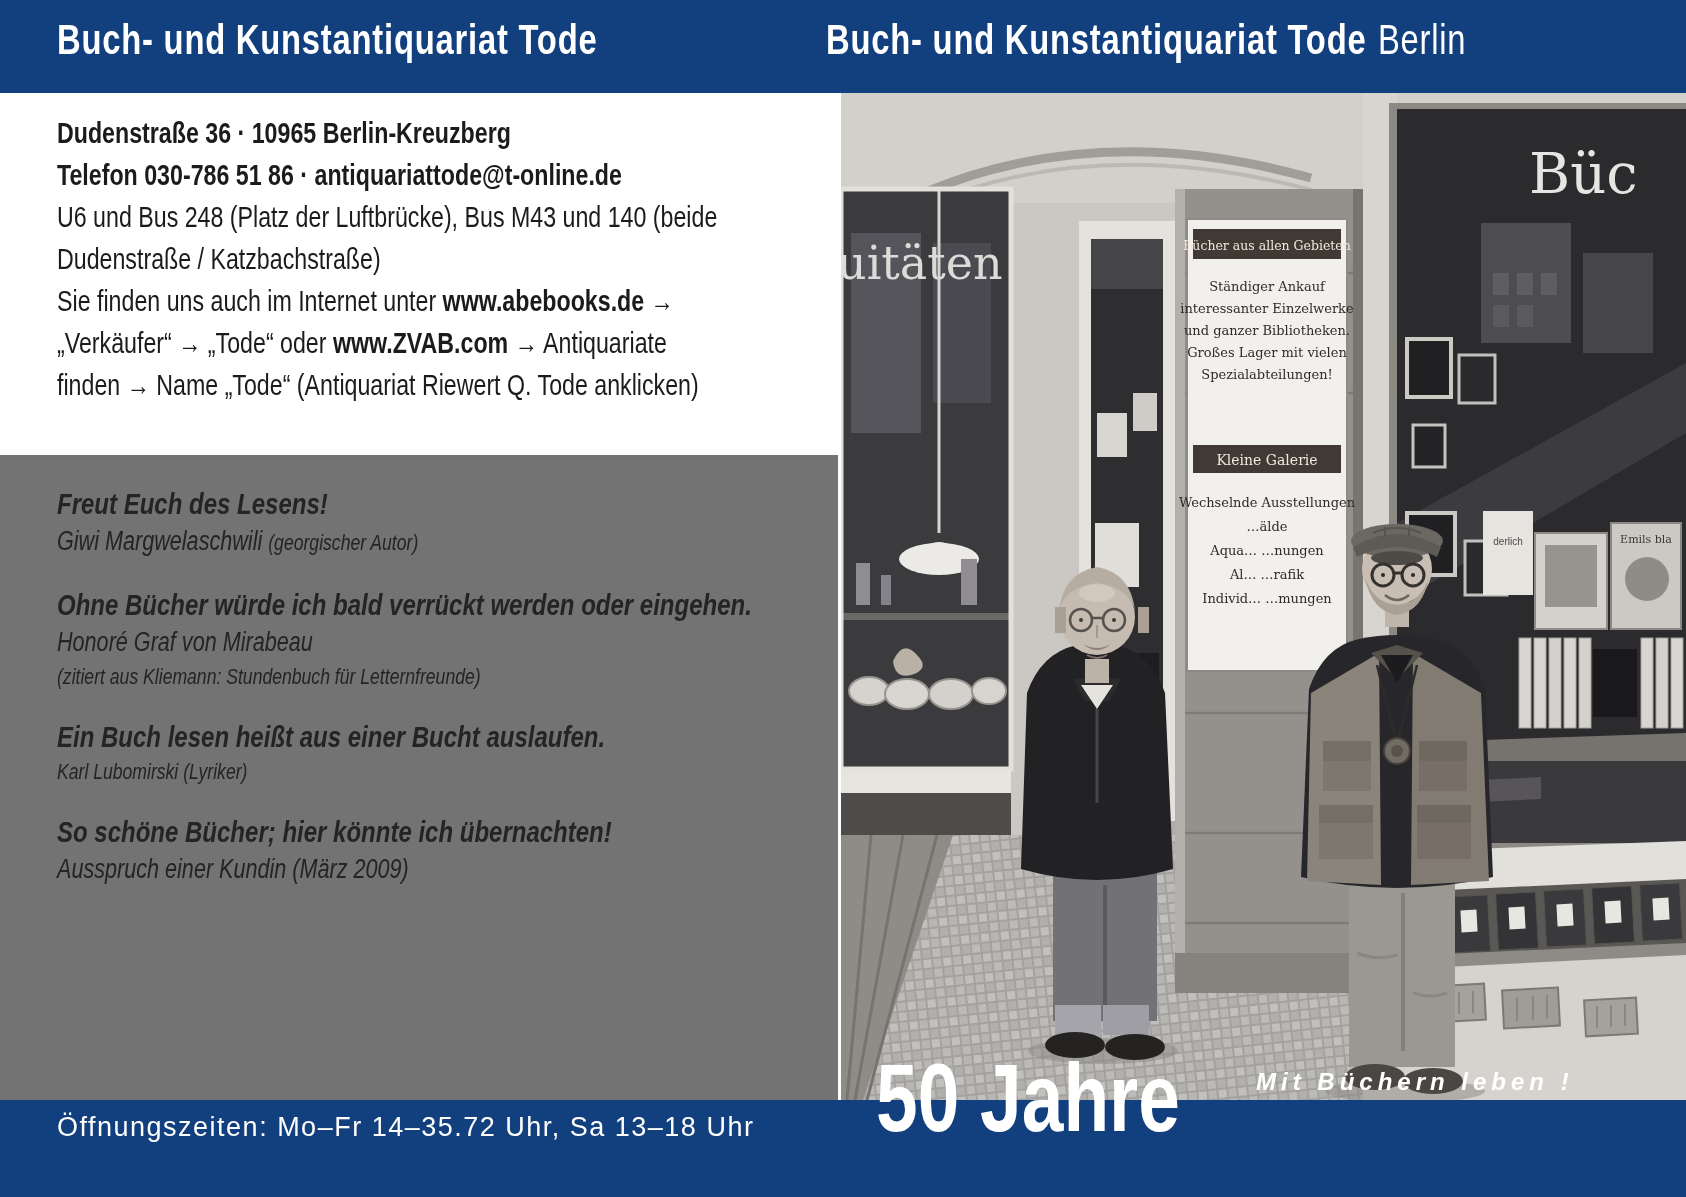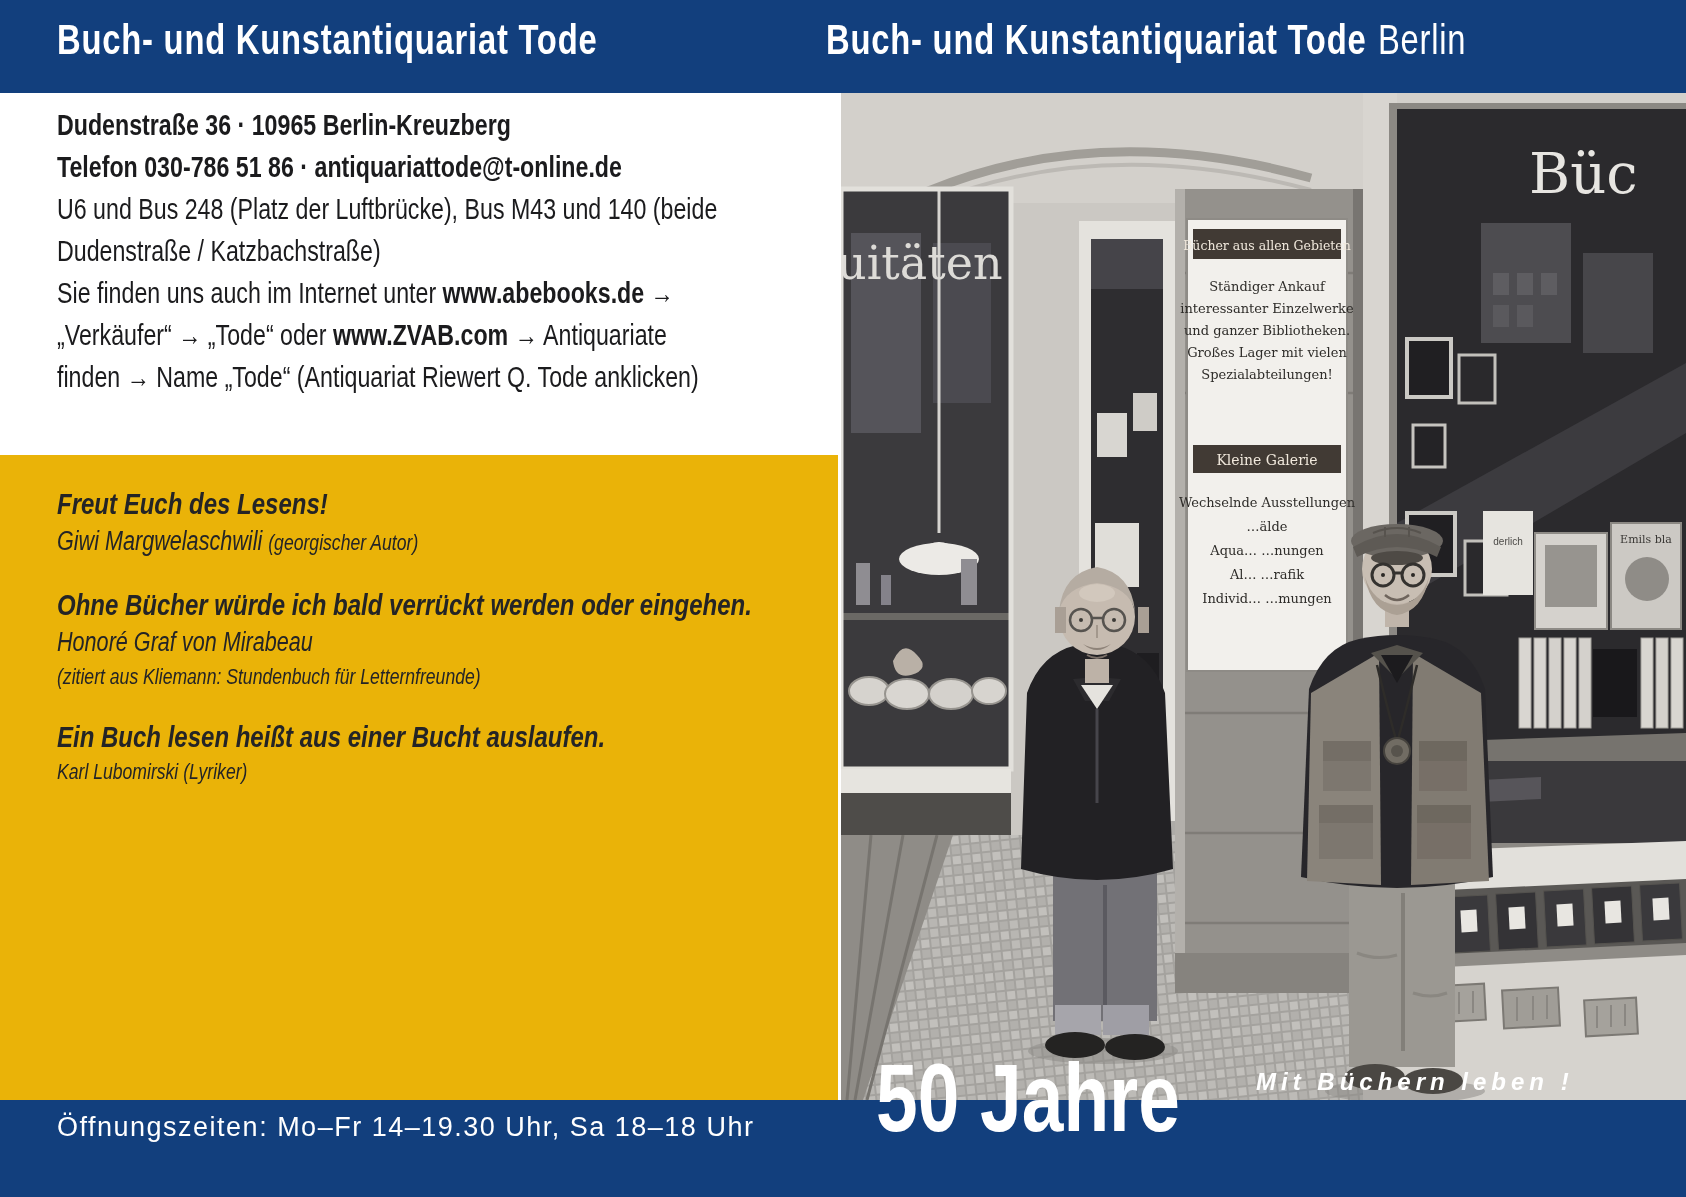--- a/index.html
+++ b/index.html
@@ -9,26 +9,26 @@
   .bar-top{position:absolute;left:0;top:0;width:1686px;height:93px;background:#123f7d;}
   .bar-bot{position:absolute;left:0;top:1100px;width:1686px;height:97px;background:#123f7d;}
   
   .hdr{position:absolute;top:0;height:80px;display:flex;align-items:center;color:#fff;
        font-weight:bold;font-size:42px;letter-spacing:1px;}
   .hdr-l{left:57px;}
   .hdr-r{left:826px;justify-content:flex-end;}
   .cond{display:inline-block;transform:scaleX(.78);transform-origin:left center;white-space:nowrap;}
   .hdr .light{font-weight:400;margin-left:.35em;}
   
-  .addr{position:absolute;left:57px;top:104px;}
+  .addr{position:absolute;left:57px;top:112px;}
   .ln{display:block;height:42px;line-height:42px;font-size:29px;white-space:nowrap;
       transform:scaleX(.8);transform-origin:left center;color:#1b1b1d;}
   .b{font-weight:bold;}
   
-  .quotes{position:absolute;left:0;top:455px;width:838px;height:645px;background:#eab308;
+  .quotes{position:absolute;left:0;top:455px;width:838px;height:645px;background:#737373;
           box-sizing:border-box;padding:30px 0 0 57px;color:#242426;}
   .q{margin-bottom:25px;}
   .qh{font-size:30px;font-weight:bold;font-style:italic;line-height:38px;white-space:nowrap;
       transform:scaleX(.8);transform-origin:left top;}
   .qa{font-size:27px;font-style:italic;line-height:37px;white-space:nowrap;
       transform:scaleX(.8);transform-origin:left top;}
   .qs{font-size:22px;font-style:italic;line-height:32px;white-space:nowrap;
       transform:scaleX(.8);transform-origin:left top;}
   .qsi{font-size:22px;}
   
@@ -73,20 +73,24 @@
       <div class="qa"><span>Giwi Margwelaschwili </span><span class="qsi">(georgischer Autor)</span></div>
     </div>
     <div class="q">
       <div class="qh">Ohne Bücher würde ich bald verrückt werden oder eingehen.</div>
       <div class="qa">Honoré Graf von Mirabeau</div>
       <div class="qs">(zitiert aus Kliemann: Stundenbuch für Letternfreunde)</div>
     </div>
     <div class="q">
       <div class="qh">Ein Buch lesen heißt aus einer Bucht auslaufen.</div>
       <div class="qs">Karl Lubomirski (Lyriker)</div>
+    </div>
+    <div class="q">
+      <div class="qh">So schöne Bücher; hier könnte ich übernachten!</div>
+      <div class="qa">Ausspruch einer Kundin (März 2009)</div>
     </div>
   </div>
 
   <div class="photo">
     <svg width="845" height="1007" viewBox="0 0 845 1007" xmlns="http://www.w3.org/2000/svg">
       <defs>
         <pattern id="cobb" width="20" height="20" patternUnits="userSpaceOnUse" patternTransform="rotate(-6)">
           <rect width="20" height="20" fill="#a4a29e"></rect>
           <rect x="1" y="1" width="8" height="8" fill="#bdbbb7"></rect>
           <rect x="11" y="1" width="8" height="8" fill="#b2b0ac"></rect>
@@ -308,16 +312,16 @@
         </g>
         <circle cx="542" cy="482" r="2" fill="#2b2926"></circle>
           <circle cx="572" cy="482" r="2" fill="#2b2926"></circle>
         <path d="M544,502 Q556,512 568,502" stroke="#6e645c" stroke-width="2.5" fill="none"></path>
       </g>
     </svg>
   </div>
 
   <div class="bar-bot"></div>
   <div class="fifty">50 Jahre</div>
-  <div class="hours">Öffnungszeiten: Mo–Fr 14–19.30 Uhr, Sa 18–18 Uhr</div>
+  <div class="hours">Öffnungszeiten: Mo–Fr 14–35.72 Uhr, Sa 13–18 Uhr</div>
   <div class="slogan">Mit Büchern leben !</div>
 
 </div>
 
 </body></html>

